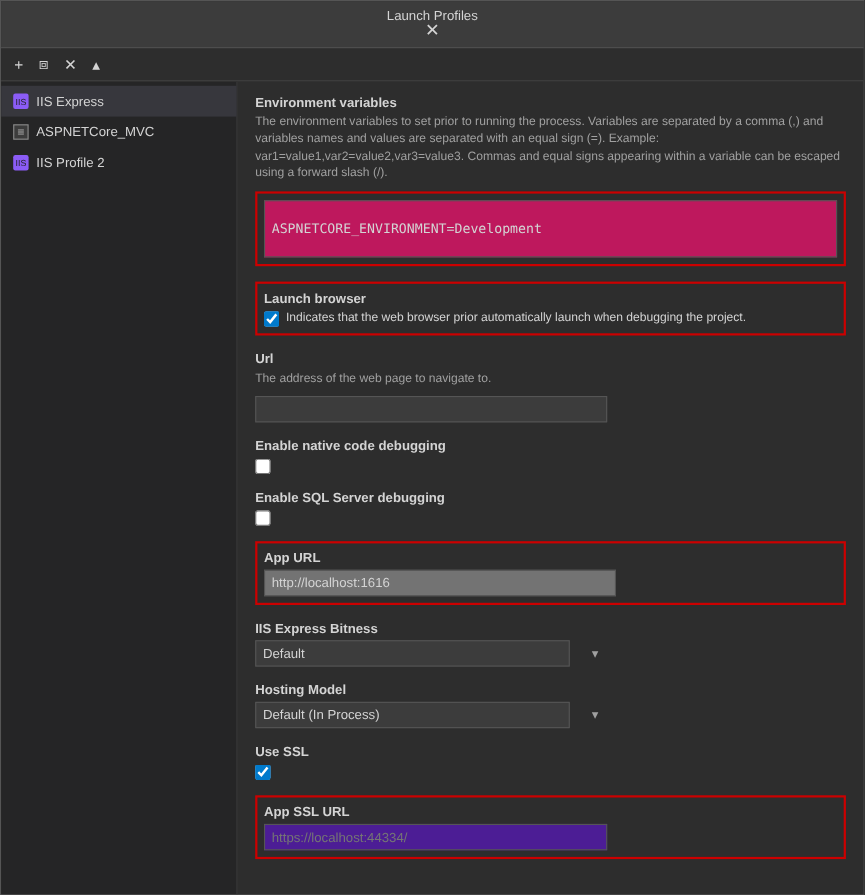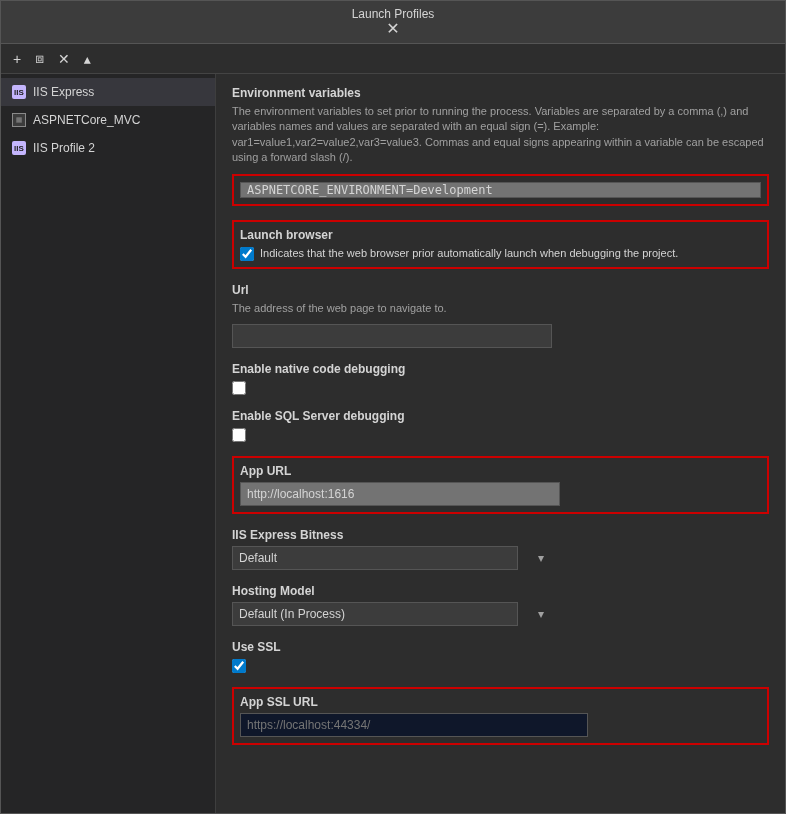--- a/index.html
+++ b/index.html
@@ -81,28 +81,28 @@
       width: 16px;
       height: 16px;
       display: flex;
       align-items: center;
       justify-content: center;
       flex-shrink: 0;
     }
     .iis-icon {
       width: 14px;
       height: 14px;
-      background: #c4b5fd;
+      background: #8b5cf6;
       border-radius: 2px;
       display: flex;
       align-items: center;
       justify-content: center;
       font-size: 8px;
       color: #1e1e1e;
-      font-weight: bold;
+      font-weight: normal;
     }
     .page-icon {
       width: 14px;
       height: 14px;
       border: 1px solid #8a8a8a;
       background: #3c3c3c;
       font-size: 7px;
       display: flex;
       align-items: center;
       justify-content: center;
@@ -124,24 +124,24 @@
       font-size: 12px;
     }
     .section-desc {
       color: #a0a0a0;
       font-size: 11px;
       line-height: 1.4;
       margin-bottom: 8px;
     }
     .text-input {
       width: 100%;
-      background: #737373;
-      border: 1px solid #555;
-      color: #d4d4d4;
-      padding: 0 6px;
+      background: #be185d;
+      border: 1px solid #555;
+      color: #d4d4d4;
+      padding: 18px 6px;
       font-size: 12px;
       outline: none;
       font-family: 'Consolas', monospace;
     }
     .highlighted-section {
       border: 2px solid #cc0000;
       padding: 6px;
       margin-bottom: 14px;
     }
     .field-section {
@@ -207,22 +207,22 @@
     .app-url-input {
       width: 320px;
       background: #737373;
       border: 1px solid #555;
       color: #d4d4d4;
       padding: 4px 6px;
       font-size: 12px;
       outline: none;
     }
     .ssl-url-input {
-      width: 348px;
-      background: #0f172a;
+      width: 312px;
+      background: #4c1d95;
       border: 1px solid #555;
       color: #8a8a8a;
       padding: 4px 6px;
       font-size: 12px;
       outline: none;
     }
   </style>
 </head>
 <body>
 

